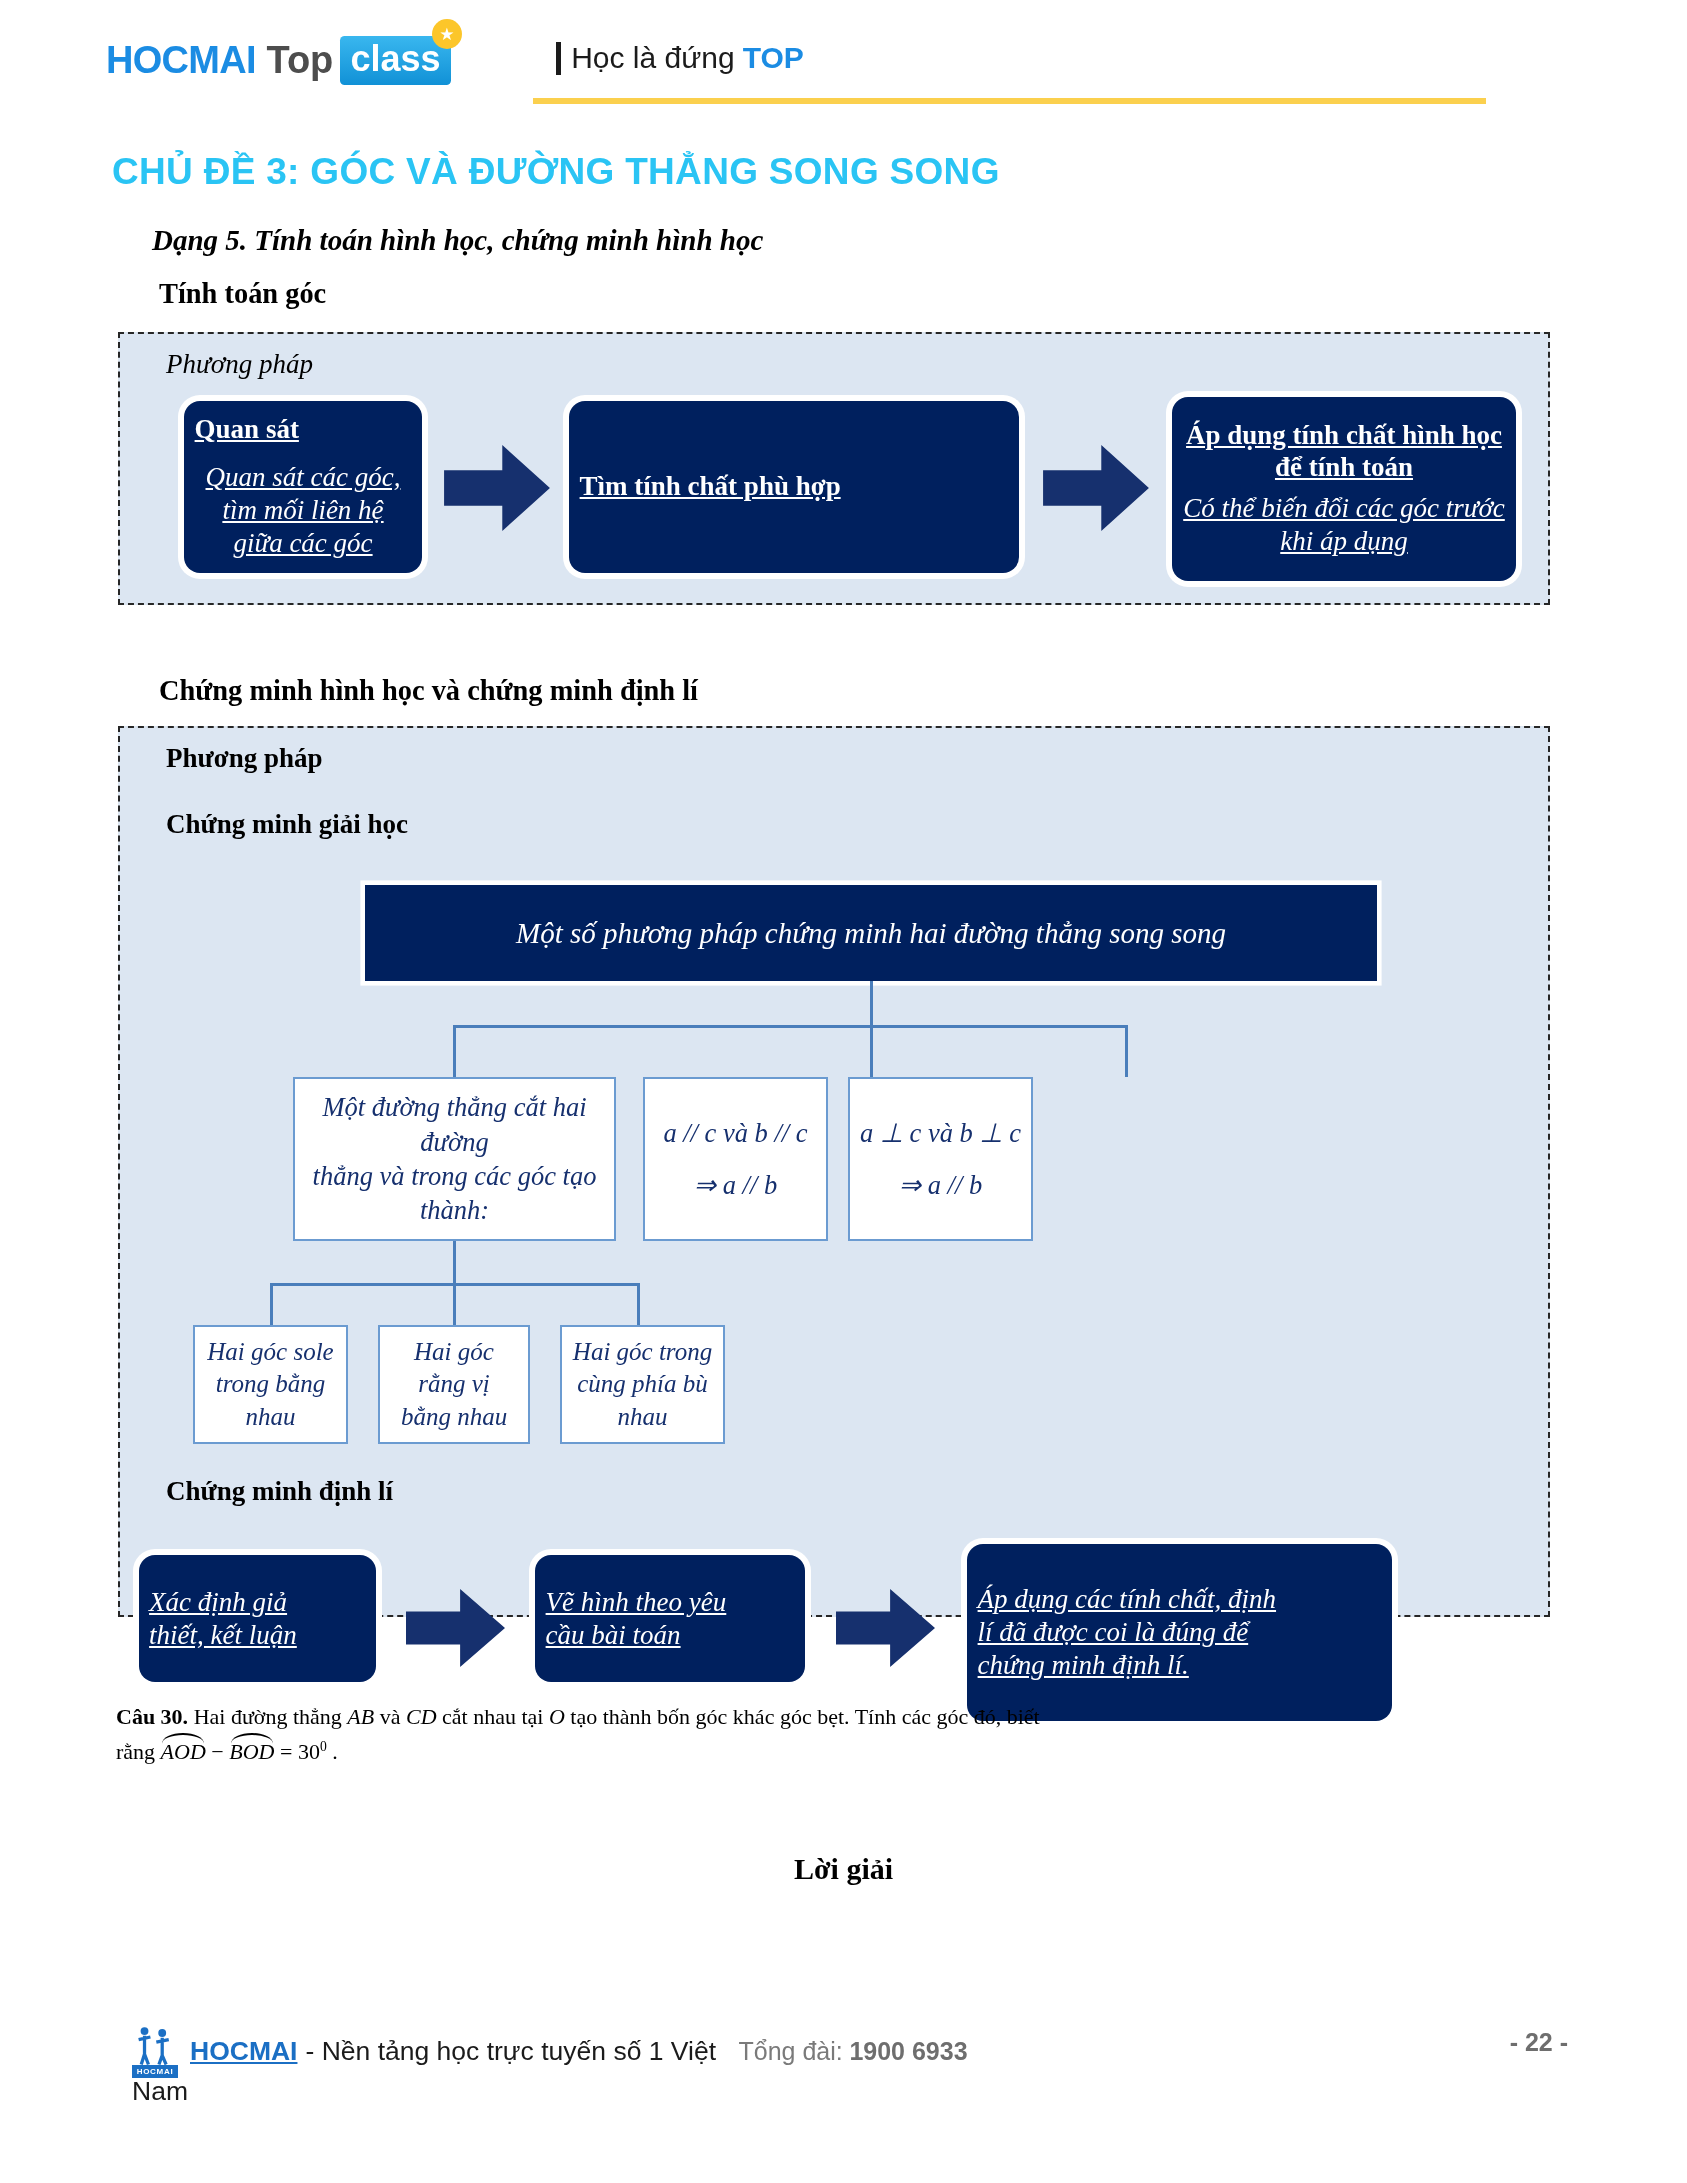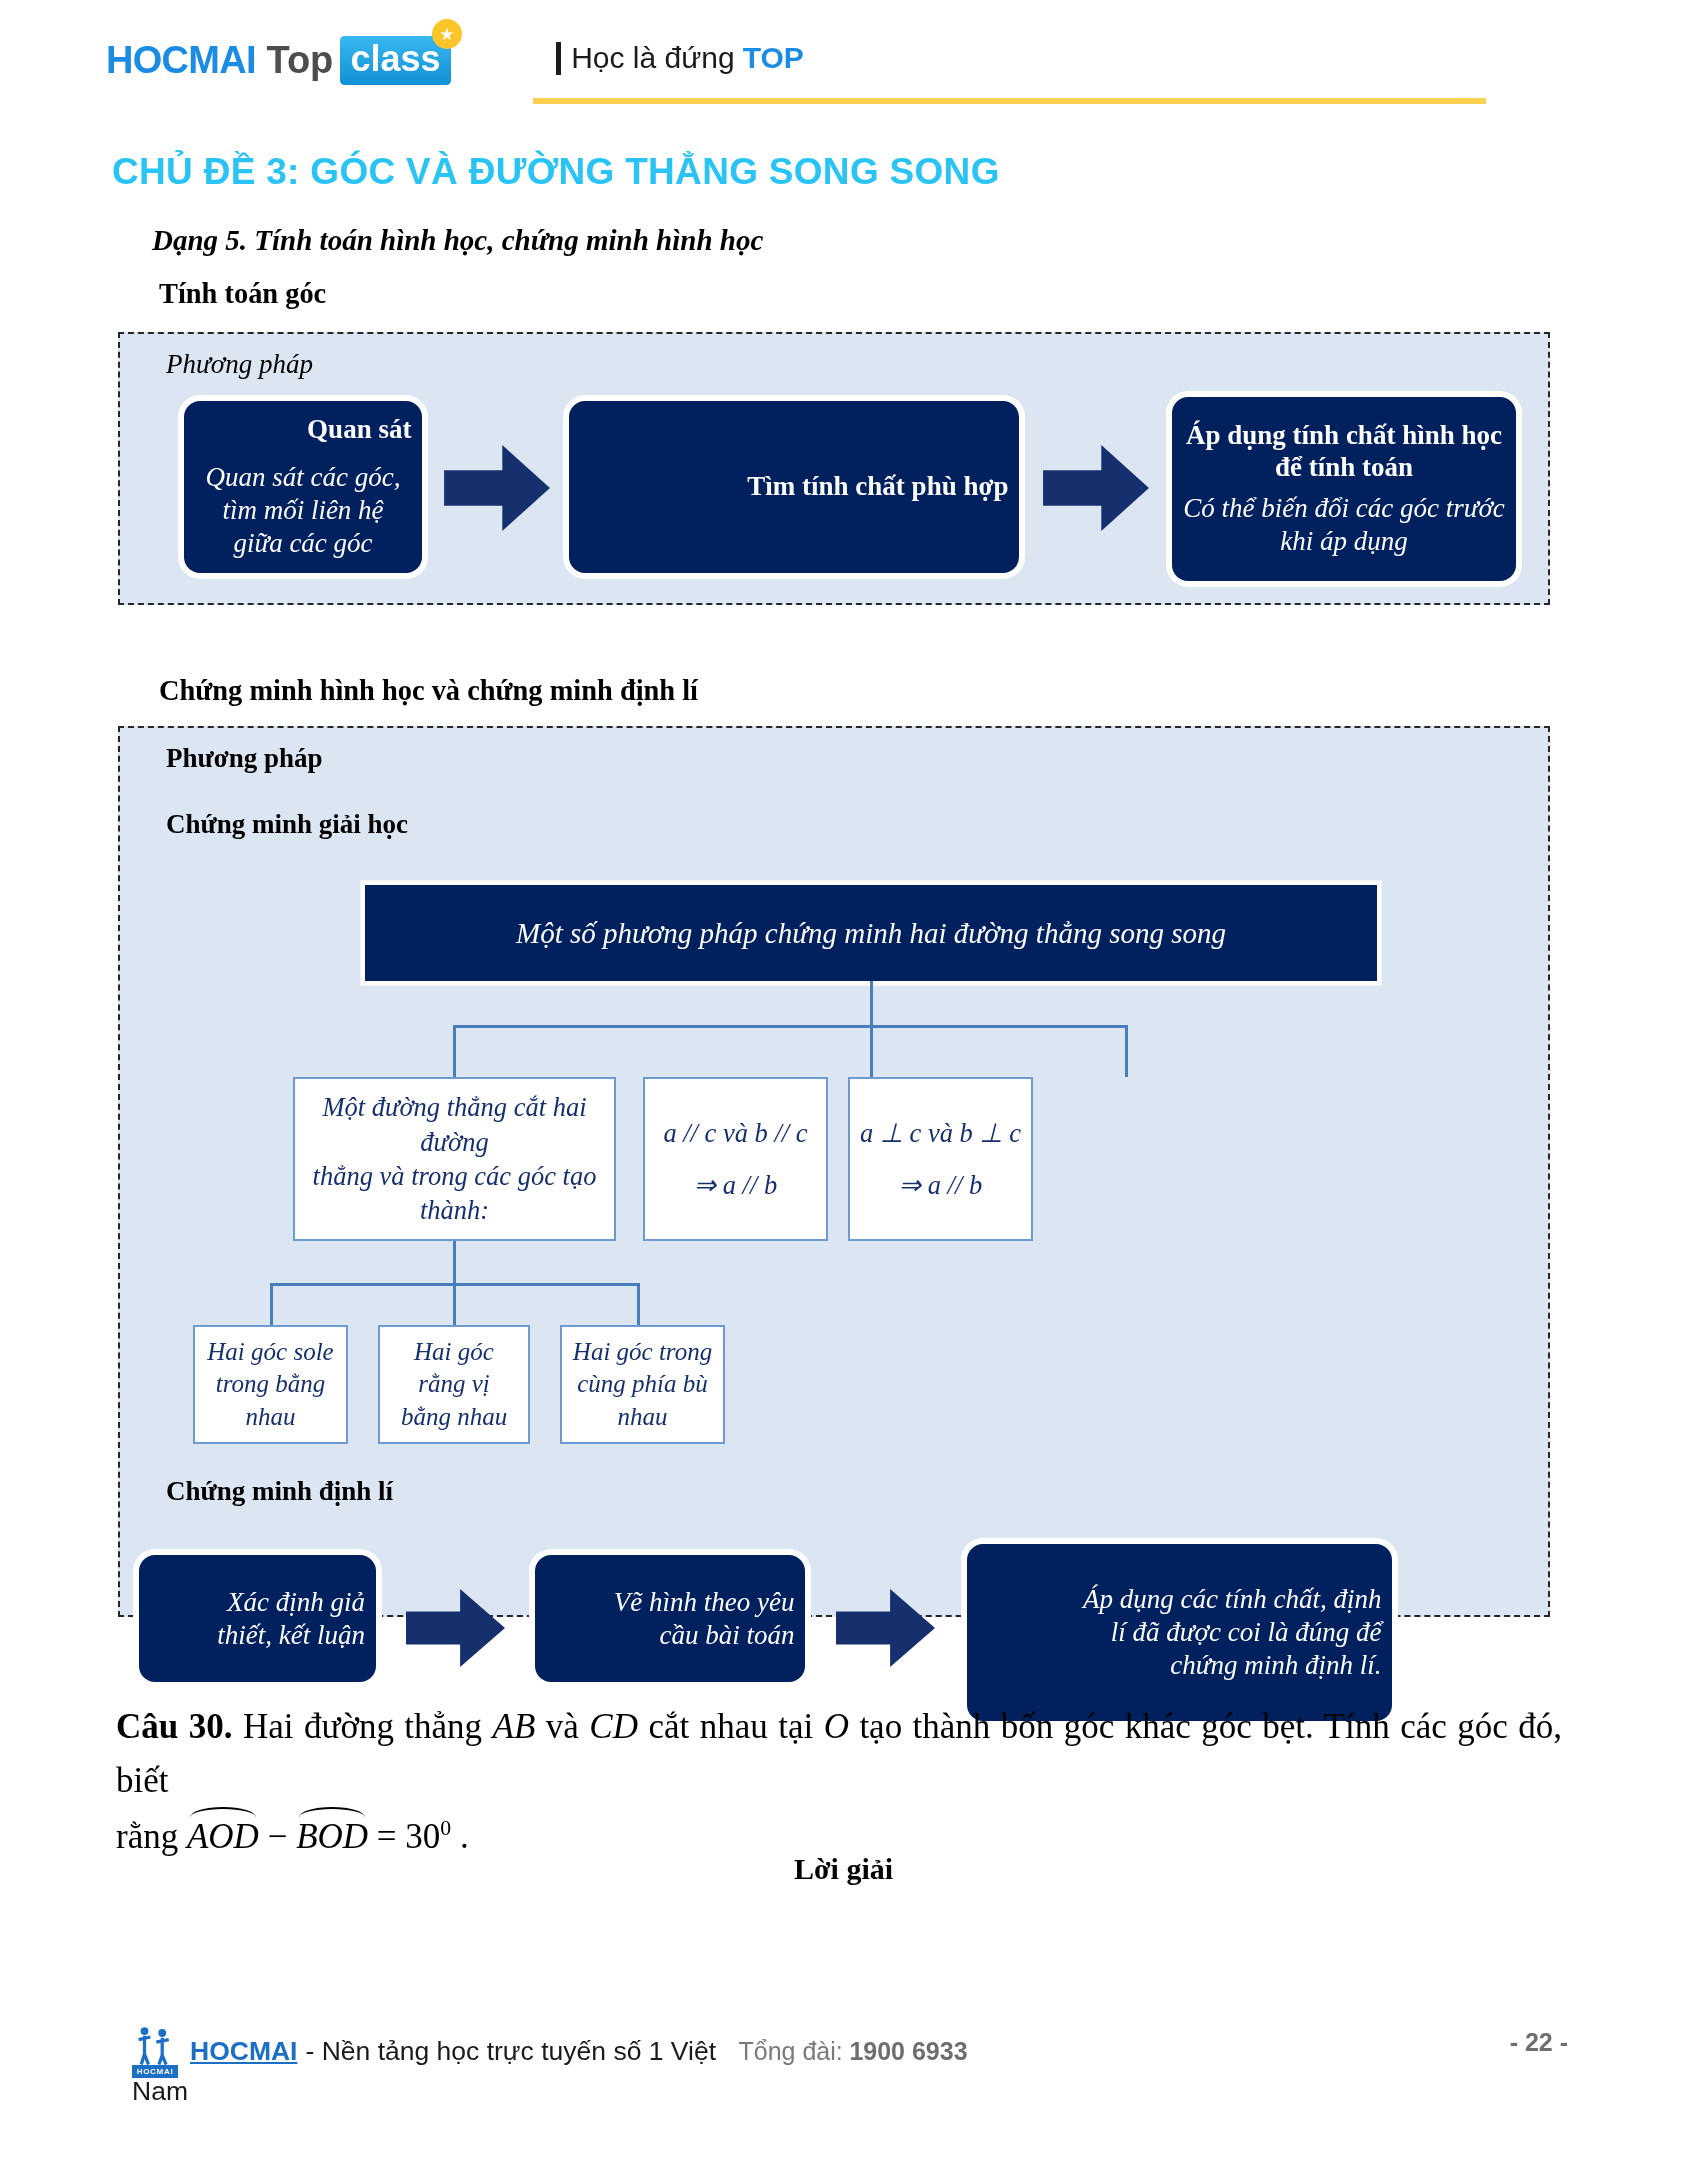--- a/index.html
+++ b/index.html
@@ -94,24 +94,25 @@
   .pp-bold { font-weight:bold; }
 
   
   .navy-box {
     position:absolute;
     background:#00205e;
     border-radius:16px;
     box-shadow:0 0 0 6px #ffffff;
     color:#ffffff;
     display:flex; flex-direction:column;
-    align-items:flex-end; justify-content:center;
+    align-items:flex-start; justify-content:center;
     text-align:center;
     box-sizing:border-box;
     padding:6.6px 10.6px;
+    text-decoration:underline;
   }
   .navy-box .bold-line { font-weight:bold; font-size:27px; line-height:1.18; }
   .navy-box .ital-line { font-style:italic; font-size:27px; line-height:1.22; }
   .navy-box .gap { height:14.6px; }
 
   
   .tree-root {
     position:absolute;
     background:#00205e;
     color:#ffffff;
@@ -133,21 +134,21 @@
     padding:4px 6.6px;
   }
   .tree-node .ln { line-height:1.3; }
   .tree-node.lvl2 { font-size:26.5px; }
   .tree-node.lvl3 { font-size:25px;align-items:center; }
   .connector { position:absolute; background:#4a7ebb; }
 
   
   .question {
     position:absolute; left:116px; top:1700px; width:1446px;
-    font-size:35px; line-height:1.55; color:#000; text-align:justify;
+    font-size:22px; line-height:1.55; color:#000; text-align:justify;
   }
   .question .qnum { font-weight:bold; }
   .mi { font-style:italic; }
   .overarc {
     display:inline-block; position:relative;
     font-style:italic; padding-top:1px;
   }
   .overarc::before {
     content:""; position:absolute; left:4%; right:4%; top:-1.3px; height:10.6px;
     border-top:2px solid #000;

